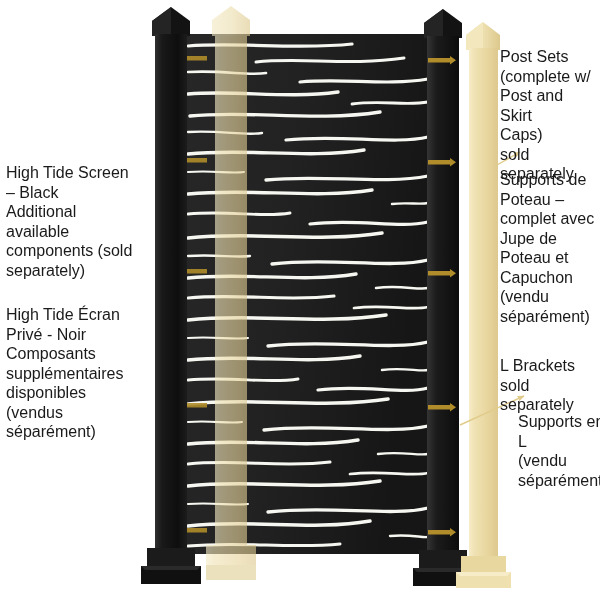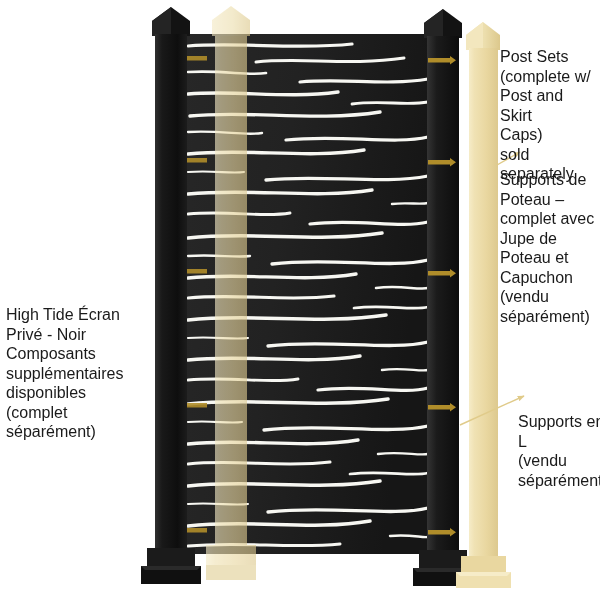--- a/index.html
+++ b/index.html
@@ -220,41 +220,48 @@
   <svg id="leaders" viewBox="0 0 600 600">
     <line x1="497" y1="165" x2="520" y2="152" stroke="#e0cb8a" stroke-width="1.4" marker-end="url(#arrowTan)"></line>
     <line x1="460" y1="425" x2="524" y2="396" stroke="#e0cb8a" stroke-width="1.4" marker-end="url(#arrowTan)"></line>
     <defs>
       <marker id="arrowTan2" viewBox="0 0 10 10" refX="9" refY="5" markerWidth="5" markerHeight="5" orient="auto-start-reverse">
         <path d="M0,1 L10,5 L0,9 z" fill="#e0cb8a"></path>
       </marker>
     </defs>
   </svg>
 
+  <div class="callout" id="callout-screen-en">High Tide Screen
+– Black
+Additional available
+components (sold
+separately)</div>
 
   <div class="callout" id="callout-screen-fr">High Tide Écran
 Privé - Noir
 Composants
 supplémentaires
-disponibles (complet
+disponibles (vendus
 séparément)</div>
 
   <div class="callout" id="callout-post-en">Post Sets
 (complete w/
 Post and Skirt
 Caps)
 sold separately</div>
 
   <div class="callout" id="callout-post-fr">Supports de
 Poteau –
 complet avec
 Jupe de
 Poteau et
 Capuchon
 (vendu
 séparément)</div>
 
+  <div class="callout" id="callout-bracket-en">L Brackets sold
+separately</div>
 
   <div class="callout" id="callout-bracket-fr">Supports en L
 (vendu
 séparément)</div>
 
 </div>
 
 </body></html>

